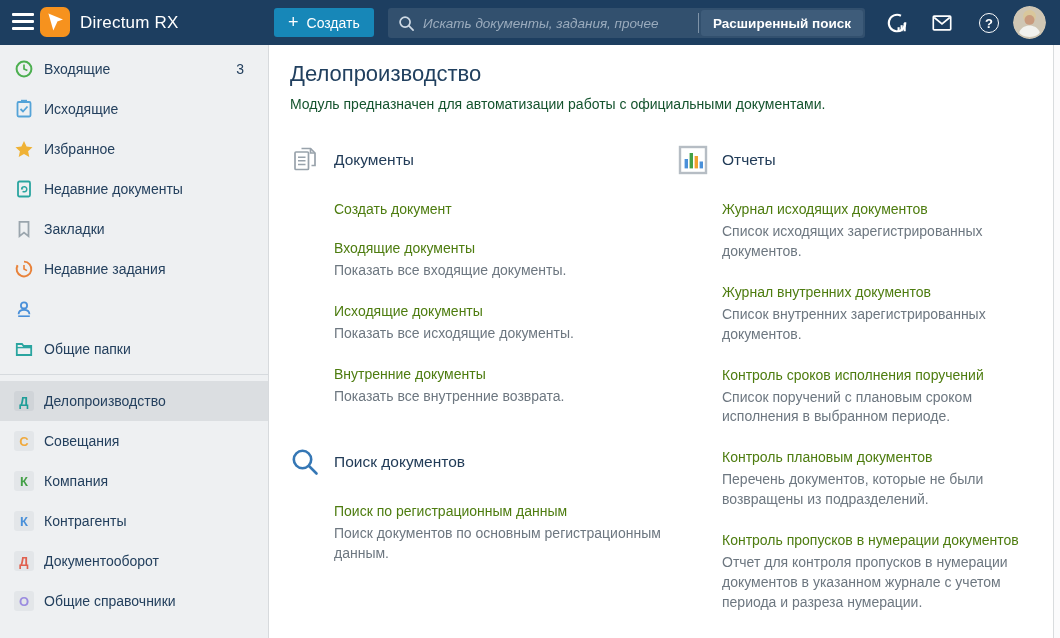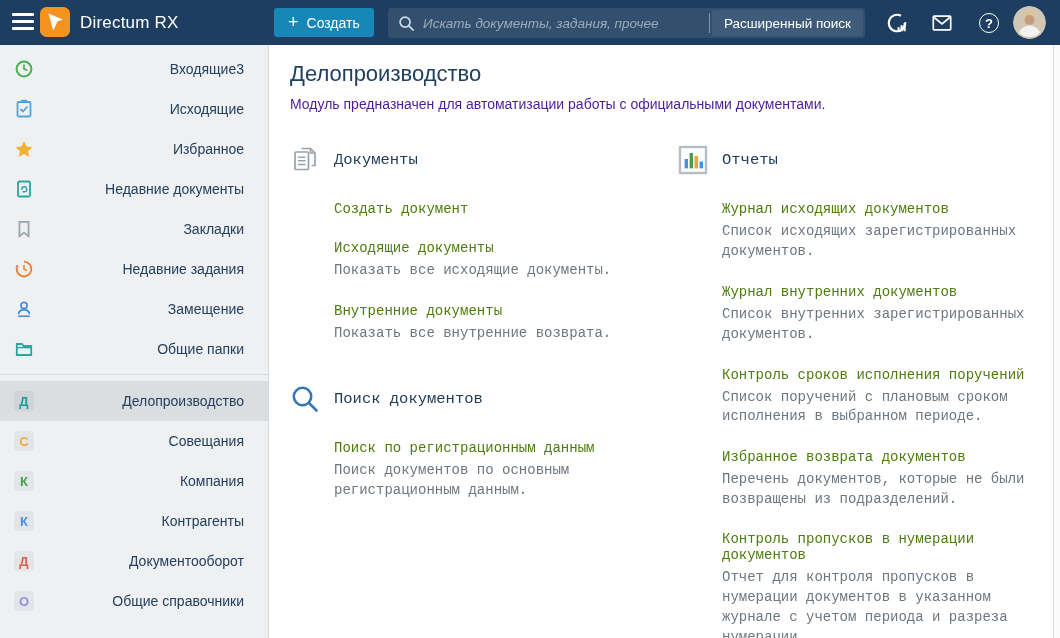--- a/index.html
+++ b/index.html
@@ -13,46 +13,46 @@
   .hamburger span { display:block; width:22px; height:2.6px; background:#fff; border-radius:1px; margin-bottom:4.4px; }
   .logo { position:absolute; left:40px; top:7px; width:30px; height:30px; }
   .app-title { position:absolute; left:80px; top:0; height:45px; line-height:45px; color:#fff; font-size:17px; letter-spacing:.2px; }
   .create-btn { position:absolute; left:274px; top:8px; height:29px; padding:0 14px; background:#1787b8; border:none; border-radius:3px; color:#fff; font-size:14px; font-family:inherit; cursor:pointer; display:flex; align-items:center; gap:8px; }
   .create-btn .plus { font-size:18px; font-weight:400; line-height:1; margin-top:-2px; }
   .search-bar { position:absolute; left:388px; top:8px; width:477px; height:30px; background:#32506e; border-radius:3px; display:flex; align-items:center; }
   .search-bar svg { margin-left:10px; flex:0 0 auto; }
   .search-input { flex:1; height:100%; background:transparent; border:none; outline:none; color:#dfe8f0; font-size:13.5px; font-style:italic; padding:0 8px; font-family:inherit; }
   .search-input::placeholder { color:#9aabbd; font-style:italic; }
   .search-sep { width:1px; height:20px; background:#7e93a8; flex:0 0 auto; }
-  .adv-search { height:26px; margin:2px; padding:0 12px; background:#3e5c7a; border-radius:3px; color:#fff; font-size:13.5px; display:flex; align-items:center; cursor:pointer; white-space:nowrap; }
+  .adv-search { height:26px; margin:2px; padding:0 12px; background:#3e5c7a; border-radius:3px; color:#fff; font-size:13.5px; display:flex; align-items:center; cursor:pointer; white-space:nowrap;font-weight:bold; }
   .hdr-icon { position:absolute; top:12px; width:22px; height:22px; cursor:pointer; display:flex; align-items:center; justify-content:center; }
   .help-circle { width:20px; height:20px; border:1.8px solid #fff; border-radius:50%; color:#fff; font-size:13px; font-weight:bold; display:flex; align-items:center; justify-content:center; }
   .avatar { position:absolute; left:1013px; top:6px; width:33px; height:33px; border-radius:50%; overflow:hidden; cursor:pointer; }
 
   
   .sidebar { position:absolute; left:0; top:45px; width:269px; height:593px; background:#eef0f2; border-right:1px solid #d7dadd; padding-top:4px; }
   .side-item { height:40px; display:flex; align-items:center; padding:0 24px 0 14px; cursor:pointer; color:#24405e; font-size:14px; }
   .side-item .ic { width:20px; height:20px; margin-right:10px; flex:0 0 auto; display:flex; align-items:center; justify-content:center; }
-  .side-item .lbl { flex:1; white-space:nowrap; overflow:hidden;text-align:right; }
+  .side-item .lbl { flex:1; white-space:nowrap; overflow:hidden; }
   .side-item .badge { color:#24405e; font-size:14px; }
   .side-divider { border-top:1px solid #d6dade; margin:5px 0 6px 0; }
   .mod-letter { width:20px; height:20px; margin-right:10px; flex:0 0 auto; background:#e3e6e9; border-radius:3px; font-size:13px; font-weight:bold; display:flex; align-items:center; justify-content:center; }
   .side-item.selected { background:#dbdee1; }
   .side-item.selected .mod-letter { background:#d0d4d8; }
   .lc-0 { color:#1f9e98; } .lc-1 { color:#f0a93c; } .lc-2 { color:#43a047; }
   .lc-3 { color:#4a90d9; } .lc-4 { color:#e0604f; } .lc-5 { color:#9b8ce0; }
 
   
   .main { position:absolute; left:270px; top:45px; width:790px; height:593px; background:#fff; overflow:hidden; }
   .scroll-track { position:absolute; right:0; top:0; bottom:0; width:7px; background:#fbfbfc; border-left:1px solid #d9dcde; cursor:pointer; }
   .content { padding:16px 20px 0 20px; }
   .page-title { font-size:22px; font-weight:400; color:#21405f; }
-  .page-subtitle { margin-top:9px; font-size:14px; color:#4c1d95; }
+  .page-subtitle { margin-top:9px; font-size:14px; color:#14532d; }
   .columns { margin-top:33px; display:grid; grid-template-columns:380px 380px; column-gap:8px; align-items:start; }
-  .section { margin-bottom:40px;font-family:Liberation Mono, monospace; }
+  .section { margin-bottom:40px; }
   .section-head { display:flex; align-items:center; gap:14px; margin-bottom:25px; }
   .section-head .s-ic { width:30px; height:30px; flex:0 0 auto; }
   .section-title { font-size:15.5px; color:#223c58; }
   .links { padding-left:44px; }
   .link-block { margin-bottom:21px; }
   .link { display:inline-block; color:#4d7c0f; font-size:14px; text-decoration:none; cursor:pointer; }
   .desc { margin-top:4px; font-size:14px; line-height:1.42; color:#6d7780; }
   .col-left .desc { max-width:330px; }
   .col-right .desc { max-width:318px; }
 </style>
@@ -184,21 +184,20 @@
     </div>
 
     <div class="side-item">
       <span class="ic">
         <svg width="20" height="20" viewBox="0 0 20 20" fill="none" stroke="#4a90d9" stroke-width="1.8">
           <circle cx="10" cy="6.4" r="3.1"></circle>
           <path d="M4.6 15.2 c0-3 2.4-4.4 5.4-4.4 s5.4 1.4 5.4 4.4"></path>
           <path d="M4.2 17.2 h11.6" stroke-width="1.6"></path>
         </svg>
         </span>
-      <span class="lbl">Замещение</span>
     </div>
 
     <div class="side-item">
       <span class="ic">
         <svg width="20" height="20" viewBox="0 0 20 20" fill="none" stroke="#2aa5a0" stroke-width="1.8">
           <path d="M2.8 5 H8 L9.6 7 H17.2 V16 H2.8 Z"></path>
           <path d="M2.8 8.6 H17.2" stroke-width="1.4"></path>
         </svg>
         </span>
       <span class="lbl">Общие папки</span>
@@ -249,20 +248,24 @@
                   <path d="M11.5 3.5 H20.5 L25 8 V20.5 H21.5" fill="#fff"></path>
                   <path d="M20.5 3.5 V8 H25"></path>
                   <rect x="5" y="7" width="13.5" height="17.5" rx="1" fill="#fff"></rect>
                   <path d="M8 12.2 h7.5 M8 15.8 h7.5 M8 19.4 h7.5" stroke-width="1.5"></path>
                 </svg></span>
               <span class="section-title">Документы</span>
             </div>
             <div class="links">
               <div class="link-block">
                 <a class="link">Создать документ</a>
+              </div>
+              <div class="link-block">
+                <a class="link">Входящие документы</a>
+                <p class="desc">Показать все входящие документы.</p>
               </div>
               <div class="link-block">
                 <a class="link">Исходящие документы</a>
                 <p class="desc">Показать все исходящие документы.</p>
               </div>
               <div class="link-block">
                 <a class="link">Внутренние документы</a>
                 <p class="desc">Показать все внутренние возврата.</p>
               </div>
             </div>
@@ -307,21 +310,21 @@
               </div>
               <div class="link-block">
                 <a class="link">Журнал внутренних документов</a>
                 <p class="desc">Список внутренних зарегистрированных документов.</p>
               </div>
               <div class="link-block">
                 <a class="link">Контроль сроков исполнения поручений</a>
                 <p class="desc">Список поручений с плановым сроком исполнения в выбранном периоде.</p>
               </div>
               <div class="link-block">
-                <a class="link">Избранное возврата документов</a>
+                <a class="link">Контроль плановым документов</a>
                 <p class="desc">Перечень документов, которые не были возвращены из подразделений.</p>
               </div>
               <div class="link-block">
                 <a class="link">Контроль пропусков в нумерации документов</a>
                 <p class="desc">Отчет для контроля пропусков в нумерации документов в указанном журнале с учетом периода и разреза нумерации.</p>
               </div>
             </div>
           </div>
         </div>
       </div>

